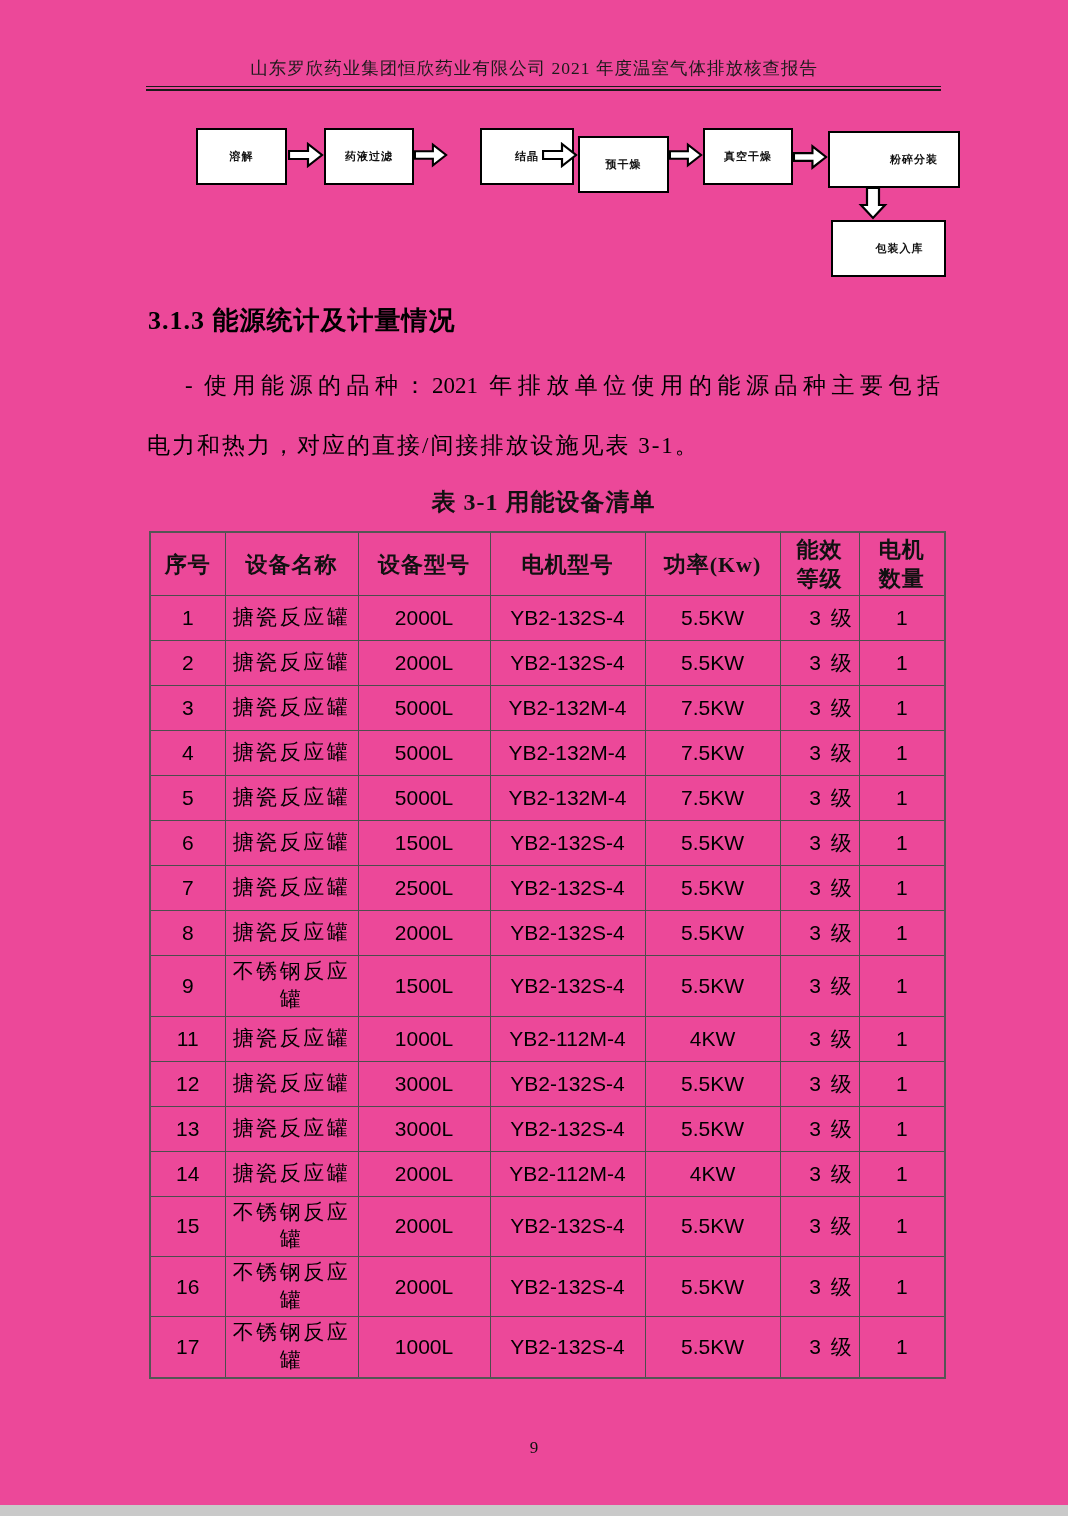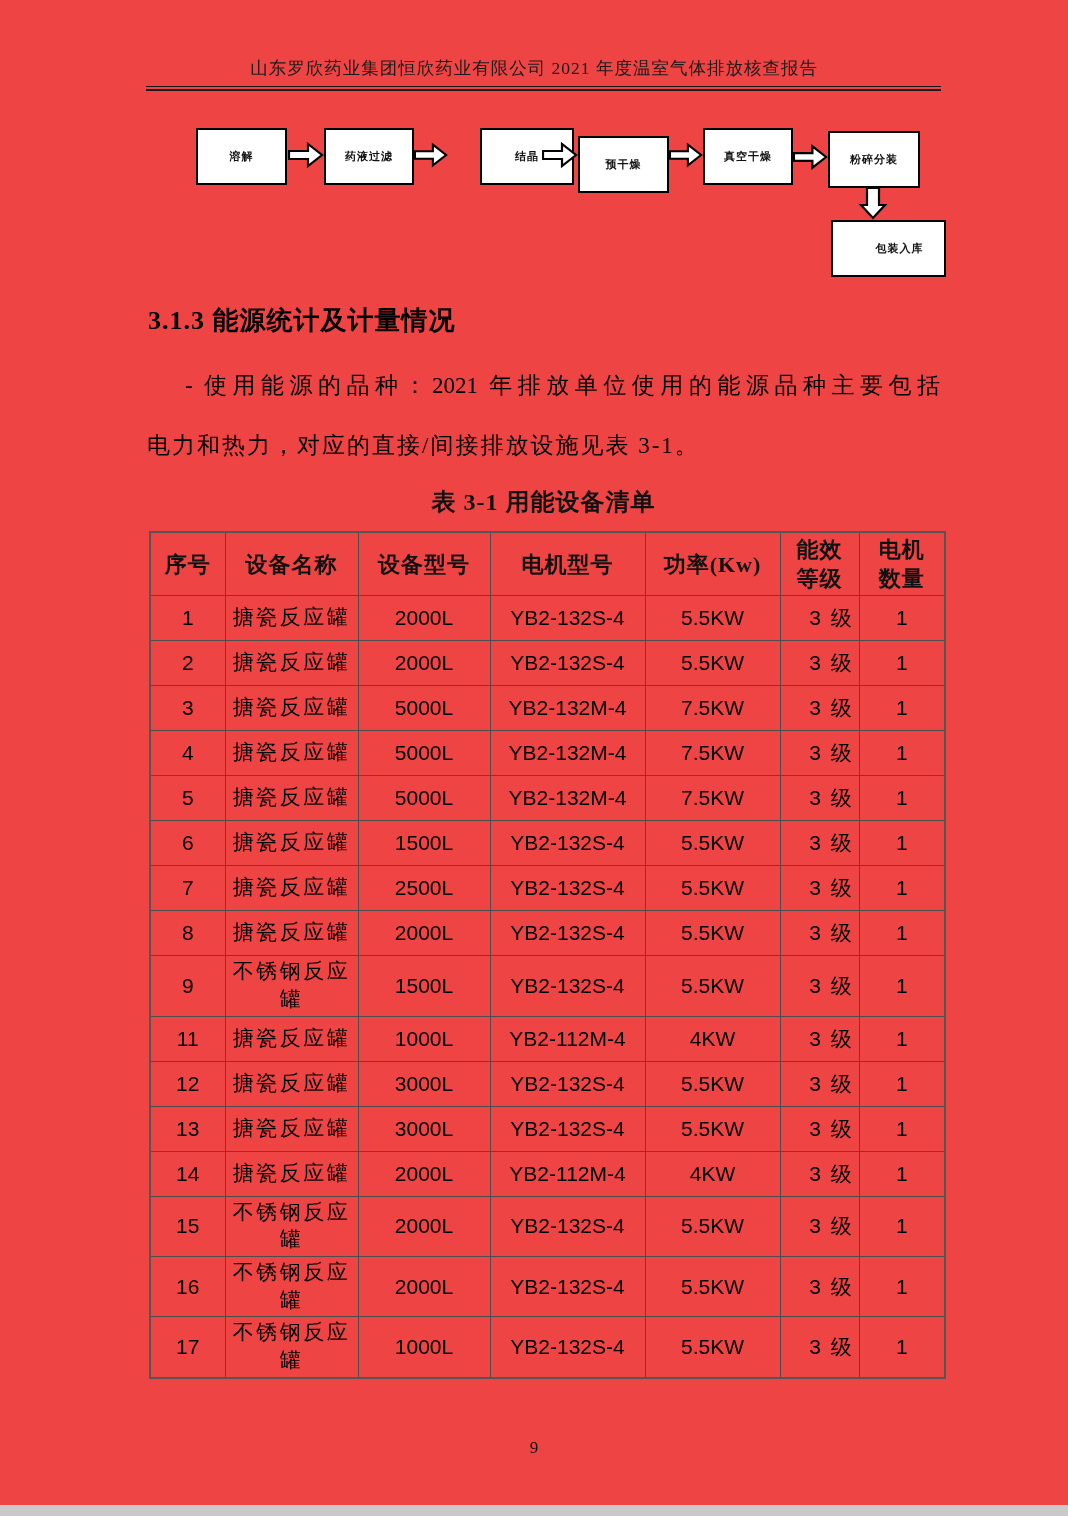--- a/index.html
+++ b/index.html
@@ -1,34 +1,34 @@
 <!DOCTYPE html>
 <html><head>
 <meta charset="utf-8">
 <style>
   html,body{margin:0;padding:0;background:#ffffff;}
   body{width:1068px;height:1516px;position:relative;font-family:"Liberation Serif",serif;color:#111;}
-  .page{position:absolute;inset:0;background:#ef4444;overflow:hidden;text-decoration:underline;}
+  .page{position:absolute;inset:0;background:#ec4899;overflow:hidden;text-decoration:underline;}
 
   
   .doc-header-text{position:absolute;top:56px;left:0;width:100%;text-align:center;
     font-size:17.5px;letter-spacing:1px;color:#1a1a1a;}
   .doc-header-rule{position:absolute;top:86px;left:146px;width:795px;height:2px;
     border-top:1.5px solid #1a1a1a;border-bottom:2.5px solid #1a1a1a;}
 
   
   .flow-box{position:absolute;border:2.5px solid #000;background:#fff;
     display:flex;align-items:center;justify-content:center;
     font-family:"Liberation Sans",sans-serif;font-size:11px;font-weight:bold;letter-spacing:1px;}
   .fb1{left:196px;top:128px;width:87px;height:53px;}
   .fb2{left:324px;top:128px;width:86px;height:53px;}
   .fb3{left:448px;top:128px;width:90px;height:53px;margin-left:32px;}
   .fb4{left:578px;top:136px;width:87px;height:53px;}
   .fb5{left:703px;top:128px;width:86px;height:53px;}
-  .fb6{left:828px;top:131px;width:88px;height:53px;}
+  .fb6{left:828px;top:131px;width:88px;height:53px;padding-left:40px;}
   .fb7{left:831px;top:220px;width:89px;height:53px;padding-left:22px;}
   .flow-arrow{position:absolute;}
   .fa1{left:288px;top:141px;}
   .fa2{left:414px;top:141px;}
   .fa3{left:542px;top:141px;}
   .fa4{left:669px;top:141px;}
   .fa5{left:793px;top:143px;}
   .fa-down{left:857px;top:187px;}
 
   

